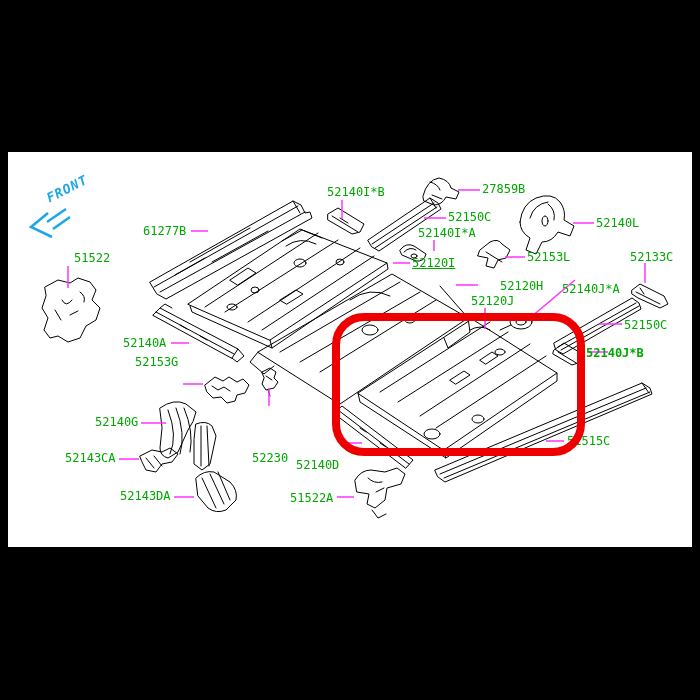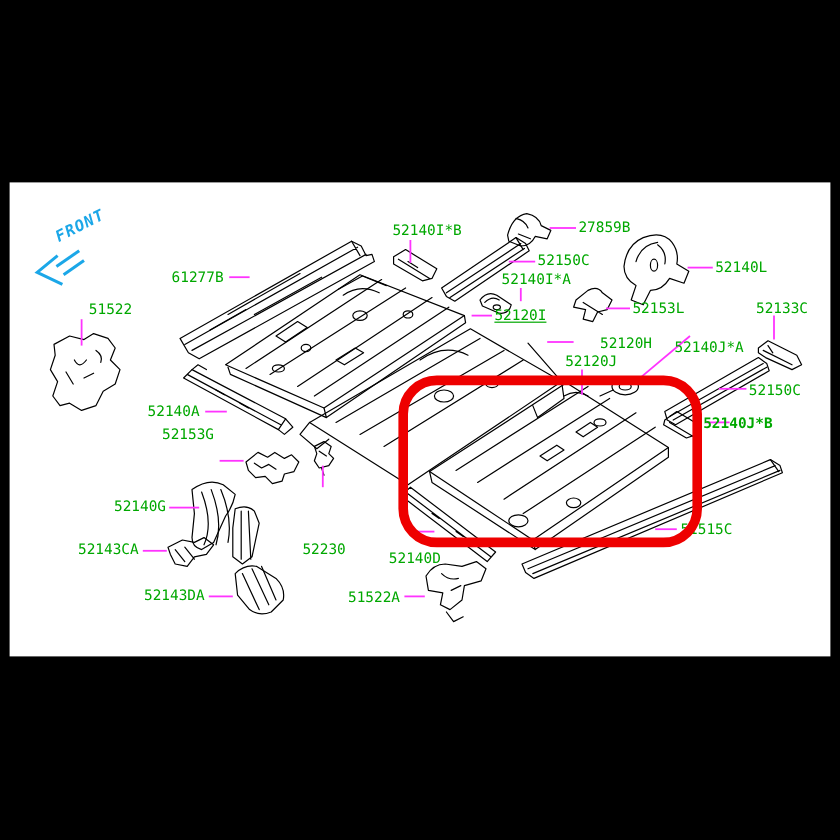--- a/index.html
+++ b/index.html
@@ -206,21 +206,21 @@
     <span class="lbl" style="left:630px;top:251px;">52133C</span>
     <span class="lbl" style="left:480px;top:280px;margin-left:20px;">52120H</span>
     <span class="lbl" style="left:562px;top:267px;margin-top:16px;">52140J*A</span>
     <span class="lbl" style="left:471px;top:295px;">52120J</span>
     <span class="lbl" style="left:624px;top:319px;">52150C</span>
     <span class="lbl" style="left:123px;top:337px;">52140A</span>
     <span class="lbl" style="left:586px;top:347px;font-weight:bold;">52140J*B</span>
     <span class="lbl" style="left:135px;top:356px;">52153G</span>
     <span class="lbl" style="left:252px;top:408px;margin-top:44px;">52230</span>
     <span class="lbl" style="left:95px;top:416px;">52140G</span>
-    <span class="lbl" style="left:296px;top:459px;margin-left:28px;">52140D</span>
+    <span class="lbl" style="left:296px;top:459px;">52140D</span>
     <span class="lbl" style="left:567px;top:435px;">51515C</span>
     <span class="lbl" style="left:65px;top:452px;">52143CA</span>
     <span class="lbl" style="left:120px;top:490px;">52143DA</span>
     <span class="lbl" style="left:290px;top:492px;">51522A</span>
   </div>
 
   <span class="front">FRONT</span>
 
   <svg id="overlay" class="layer" viewBox="0 0 700 700">
     <rect x="336" y="317" width="245" height="135" rx="28" ry="28" fill="none" stroke="#ee0000" stroke-width="8"></rect>

